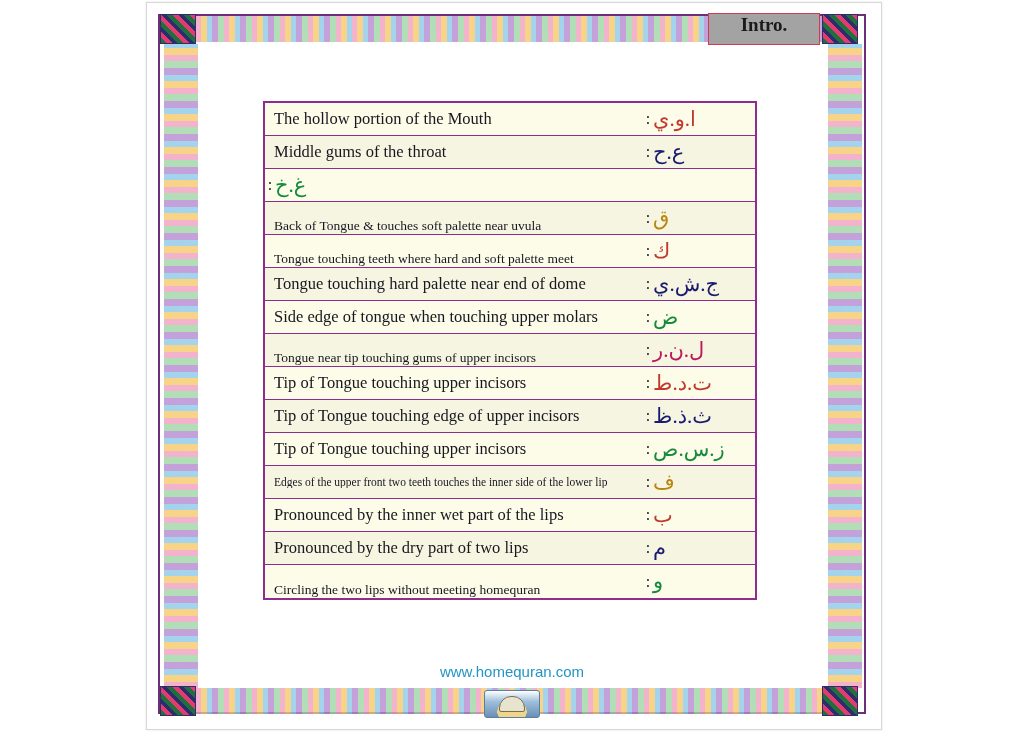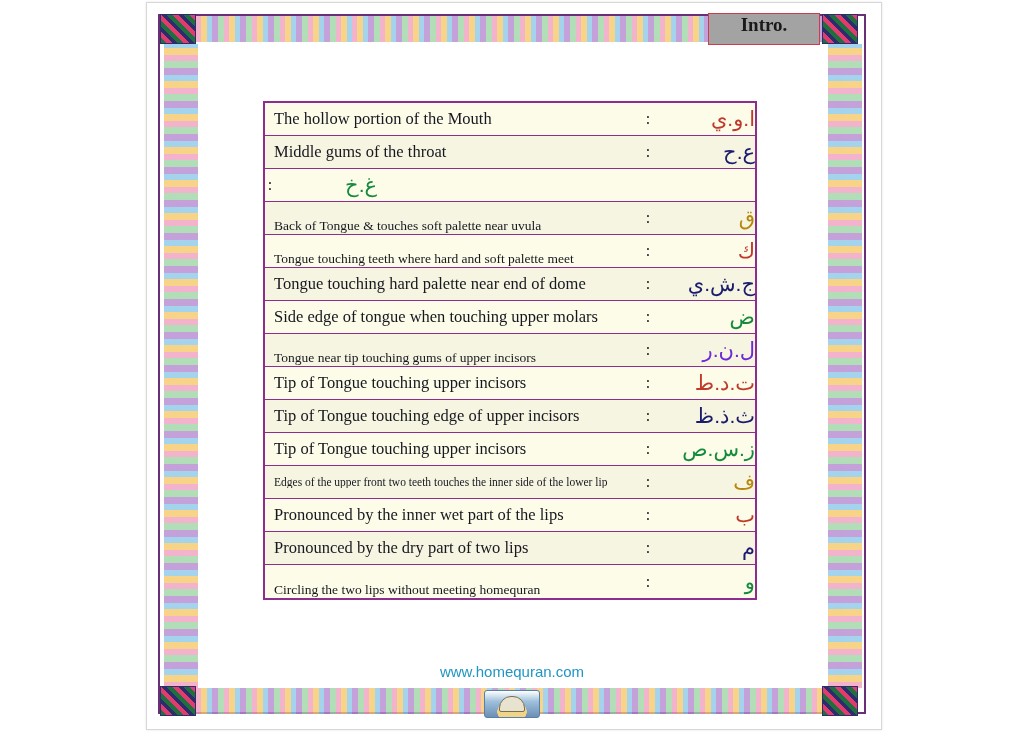--- a/index.html
+++ b/index.html
@@ -176,23 +176,23 @@
   .colon {
     width: 10px;
     text-align: center;
     color: #17171f;
     font-size: 16px;
     flex: 0 0 auto;
   }
   .letters {
     flex: 0 0 auto;
     width: 102px;
-    text-align: right;
+    text-align: left;
     direction: rtl;
-    font-family: Liberation Sans, sans-serif;
+    font-family: Liberation Serif, serif;
     font-size: 21px;
     letter-spacing: 0.5px;
     white-space: nowrap;
   }
 
   
   .site-url {
     position: absolute;
     left: 0;
     top: 663px;
@@ -282,21 +282,21 @@
         <div class="letters" style="color: rgb(26, 26, 110);">ج.ش.ي</div>
       </div>
       <div class="row shade-a">
         <div class="desc">Side edge of tongue when touching upper molars</div>
         <div class="colon">:</div>
         <div class="letters" style="color: rgb(19, 138, 60);">ض</div>
       </div>
       <div class="row shade-b">
         <div class="desc small">Tongue near tip touching gums of upper incisors</div>
         <div class="colon">:</div>
-        <div class="letters" style="color: #6d28d9;">ل.ن.ر</div>
+        <div class="letters" style="color: #be185d;">ل.ن.ر</div>
       </div>
       <div class="row shade-a">
         <div class="desc">Tip of Tongue touching upper incisors</div>
         <div class="colon">:</div>
         <div class="letters" style="color: rgb(192, 57, 43);">ت.د.ط</div>
       </div>
       <div class="row shade-b">
         <div class="desc">Tip of Tongue touching edge of upper incisors</div>
         <div class="colon">:</div>
         <div class="letters" style="color: rgb(26, 26, 110);">ث.ذ.ظ</div>

